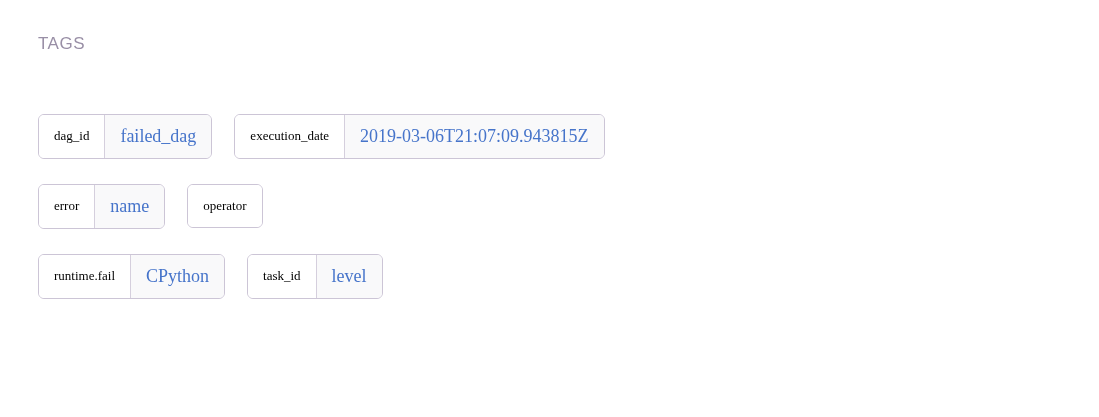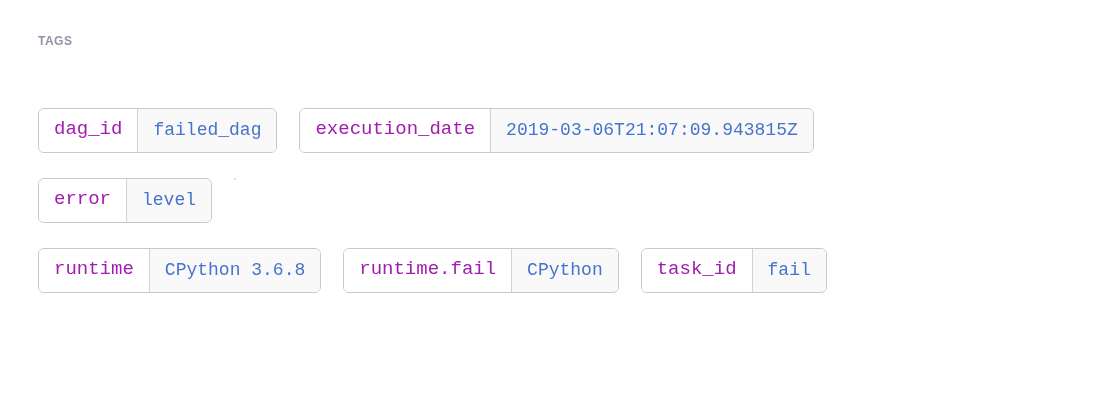--- a/index.html
+++ b/index.html
@@ -10,22 +10,22 @@
     height: 417px;
     overflow: hidden;
     font-family: "Liberation Sans", sans-serif;
   }
   .tags-panel {
     padding: 34px 38px 0 38px;
     box-sizing: border-box;
   }
   .tags-heading {
     margin: 0 0 60px 0;
-    font-size: 12px;
-    font-weight: bold;
+    font-size: 17px;
+    font-weight: normal;
     letter-spacing: 0.5px;
     color: #998fa6;
     text-transform: uppercase;
     font-family: "Liberation Sans", sans-serif;
   }
   .tag-rows {
     display: block;
   }
   .tag-row {
     display: flex;
@@ -40,35 +40,35 @@
     border: 1px solid #ccc5d6;
     border-radius: 6px;
     background: #ffffff;
     overflow: hidden;
     white-space: nowrap;
     cursor: pointer;
   }
   .pill-key {
     display: inline-block;
     padding: 9px 15px 10px 15px;
-    font-size: 19px;
+    font-size: 13px;
     line-height: 23px;
-    color: #a21caf;
+    color: #000000;
     background: #ffffff;
-    font-family: Liberation Mono, monospace;
+    font-family: Liberation Serif, serif;
   }
   .pill-value {
     display: inline-block;
     padding: 9px 15px 10px 15px;
     font-size: 18px;
     line-height: 24px;
     color: #4674ca;
     background: #f9f9fa;
     border-left: 1px solid #d5cfdd;
-    font-family: Liberation Mono, monospace;
+    font-family: Liberation Serif, serif;
   }
 </style>
 </head>
 <body>
 
 <div class="tags-panel">
   <h2 class="tags-heading">TAGS</h2>
   <div class="tag-rows">
       <div class="tag-row">
         <span class="pill">
@@ -76,33 +76,30 @@
           <span class="pill-value">failed_dag</span>
         </span>
         <span class="pill">
           <span class="pill-key">execution_date</span>
           <span class="pill-value">2019-03-06T21:07:09.943815Z</span>
         </span>
       </div>
       <div class="tag-row">
         <span class="pill">
           <span class="pill-key">error</span>
-          <span class="pill-value">level</span>
+          <span class="pill-value">name</span>
         </span>
         <span class="pill">
+          <span class="pill-key">operator</span>
         </span>
       </div>
       <div class="tag-row">
-        <span class="pill">
-          <span class="pill-key">runtime</span>
-          <span class="pill-value">CPython 3.6.8</span>
-        </span>
         <span class="pill">
           <span class="pill-key">runtime.fail</span>
           <span class="pill-value">CPython</span>
         </span>
         <span class="pill">
           <span class="pill-key">task_id</span>
-          <span class="pill-value">fail</span>
+          <span class="pill-value">level</span>
         </span>
       </div>
     </div>
 </div>
 
 </body></html>

